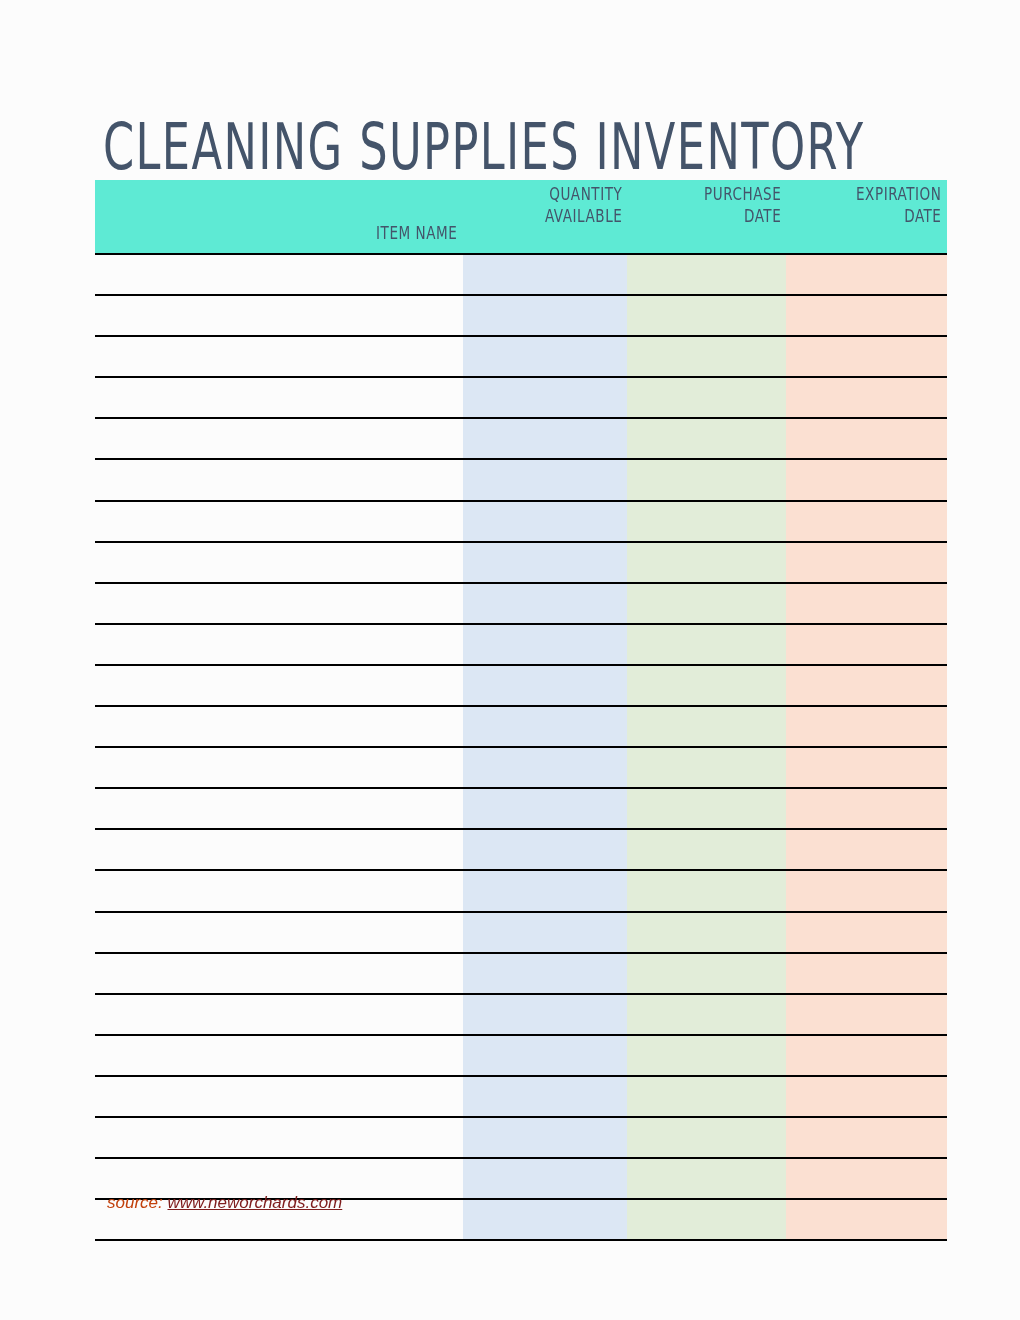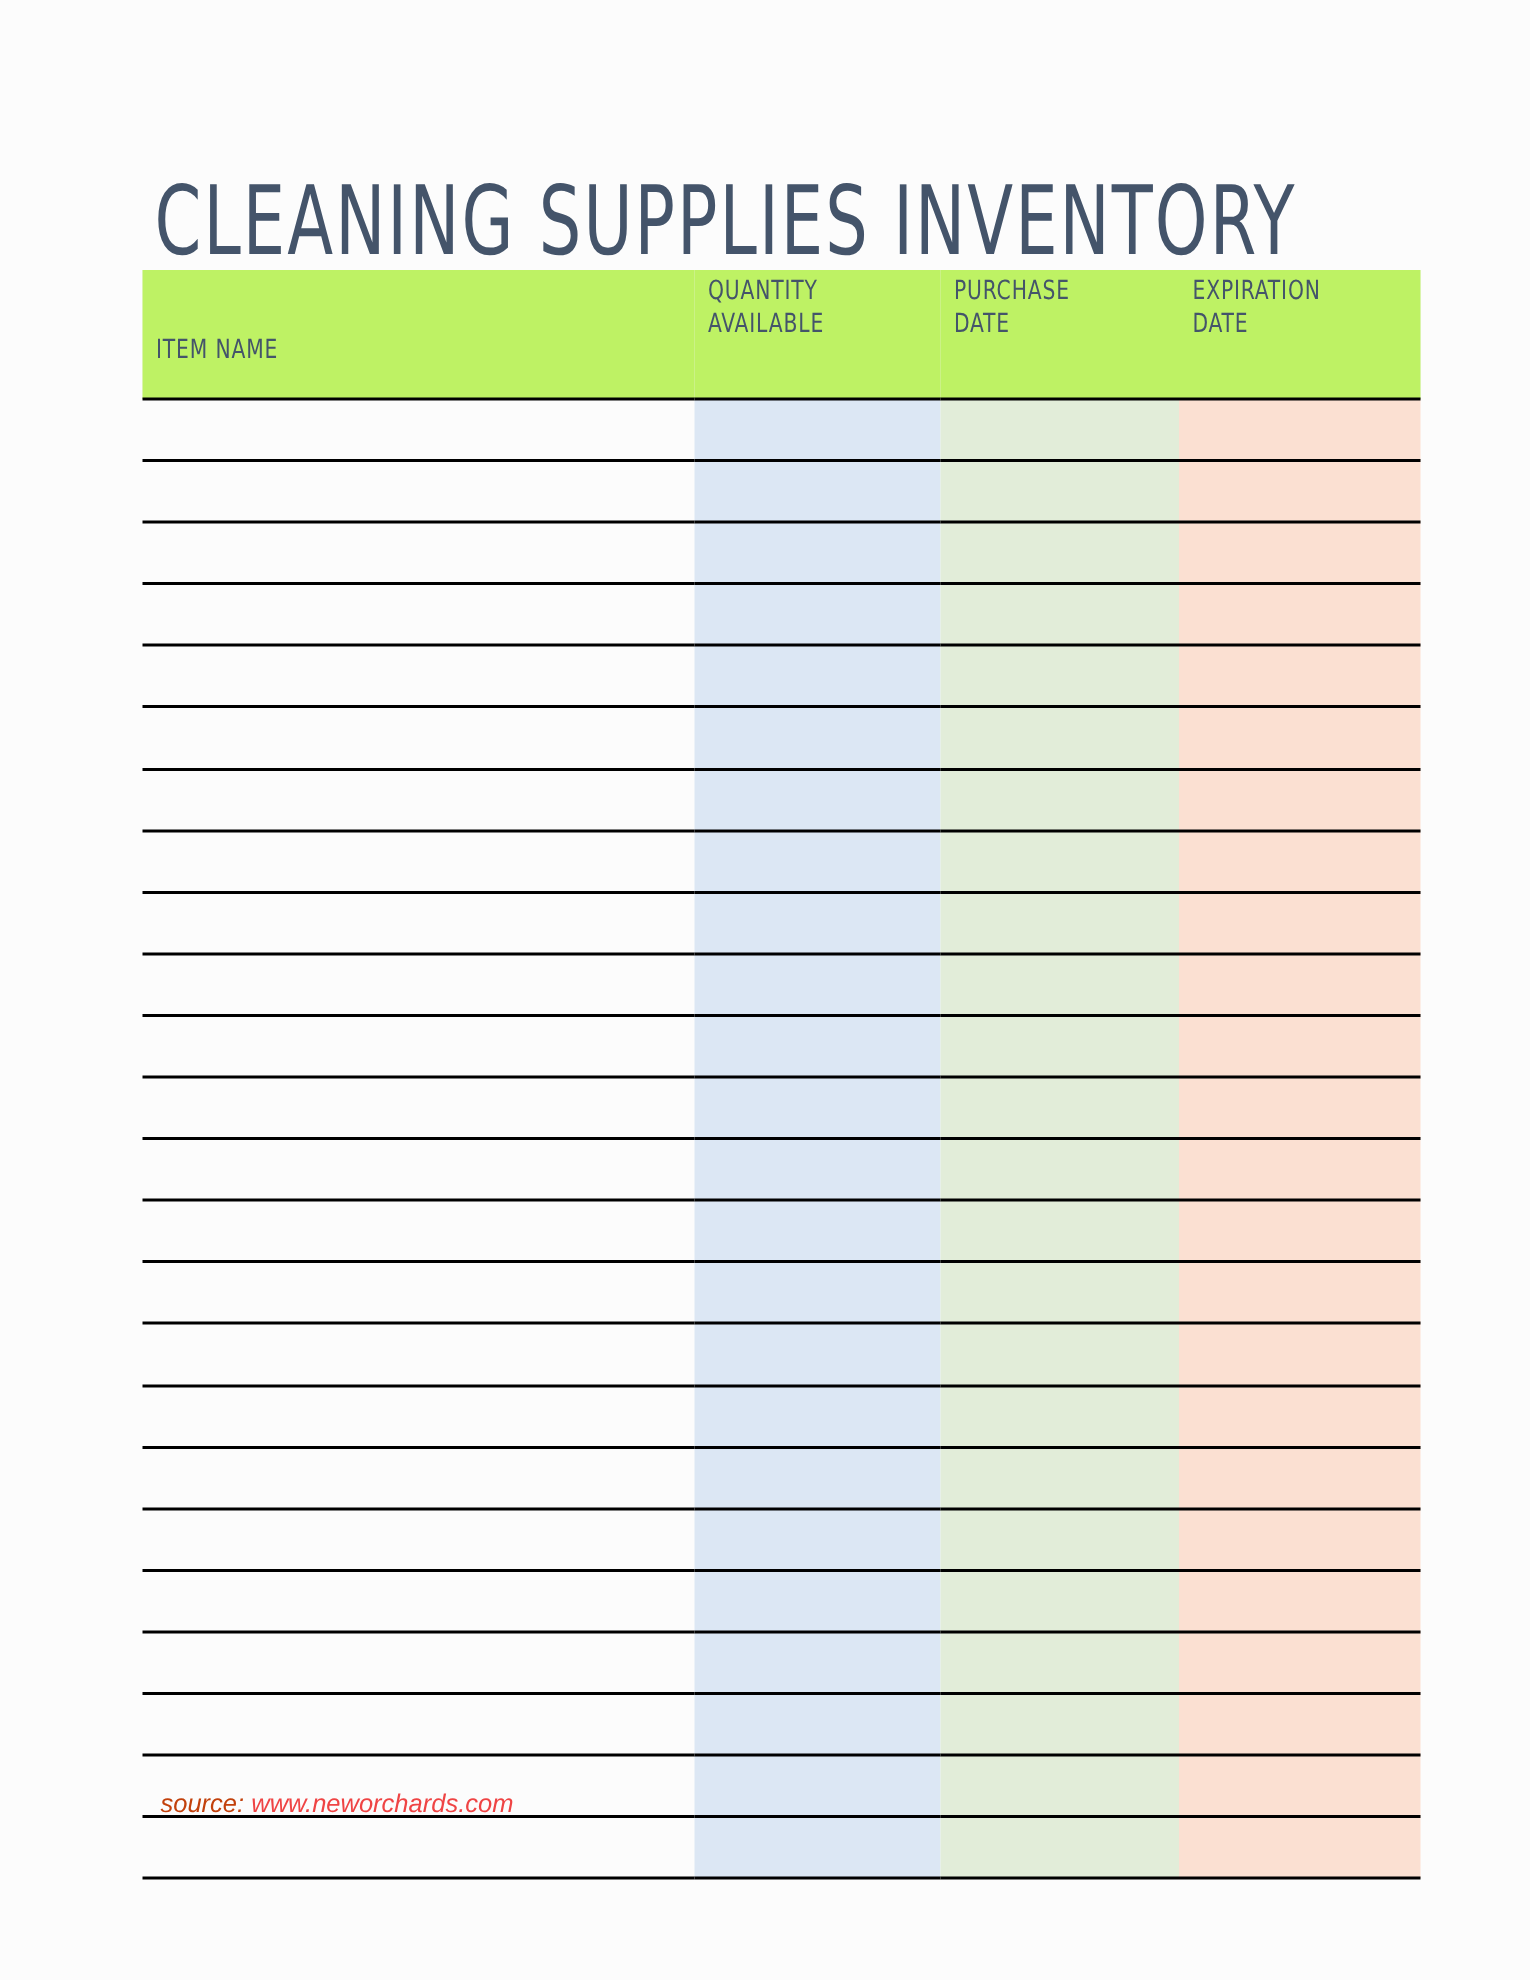--- a/index.html
+++ b/index.html
@@ -55,46 +55,46 @@
   table.inventory col.c-item  { width: 368px; }
   table.inventory col.c-qty   { width: 164px; }
   table.inventory col.c-purch { width: 159px; }
   table.inventory col.c-exp   { width: 161px; }
 
   
   thead tr {
     background: #efeff0;
   }
   thead th {
-    background: #bef264;
+    background: #5eead4;
     border: none;
     padding: 0;
     vertical-align: middle;
     height: 63px;
-    text-align: left;
+    text-align: right;
   }
   thead th .hdr-text {
     font-family: "DejaVu Sans Condensed", "Liberation Sans Narrow", "Liberation Sans", sans-serif;
     font-size: 16px;
     line-height: 20px;
     letter-spacing: 0.6px;
     color: #44546a;
     text-transform: uppercase;
     font-weight: 400;
     transform: scaleX(0.94) scaleY(1.1);
     transform-origin: left center;
     display: inline-block;
     white-space: pre-line;
   }
   thead th.h-item   .hdr-text { margin-left: 9px; }
   thead th.h-qty    .hdr-text { margin-left: 9px; }
   thead th.h-purch  .hdr-text { margin-left: 9px; }
   thead th.h-exp    .hdr-text { margin-left: 9px; }
 
-  thead th.h-item { vertical-align: bottom; padding-bottom: 22px; }
+  thead th.h-item { vertical-align: bottom; padding-bottom: 10px; }
   thead th.h-qty, thead th.h-purch, thead th.h-exp {
     vertical-align: top;
     padding-top: 5px;
   }
 
   
   tbody tr { height: 39.1px; }
   tbody td {
     padding: 0;
     border-top: 2px solid #000000;
@@ -118,21 +118,22 @@
     left: 107px;
     top: 1193px;
     font-family: "Liberation Sans", sans-serif;
     font-style: italic;
     font-size: 17px;
     color: #7ba7dd;
     white-space: nowrap;
   }
   .source-line .src-label { color: #c2410c; }
   .source-line .src-url {
-    color: #ef4444;
+    color: #7f1d1d;
+    text-decoration: underline;
   }
 </style>
 </head>
 <body>
 
 <div class="page">
 
   <h1 class="page-title">CLEANING SUPPLIES INVENTORY</h1>
 
   <div class="table-wrap">

